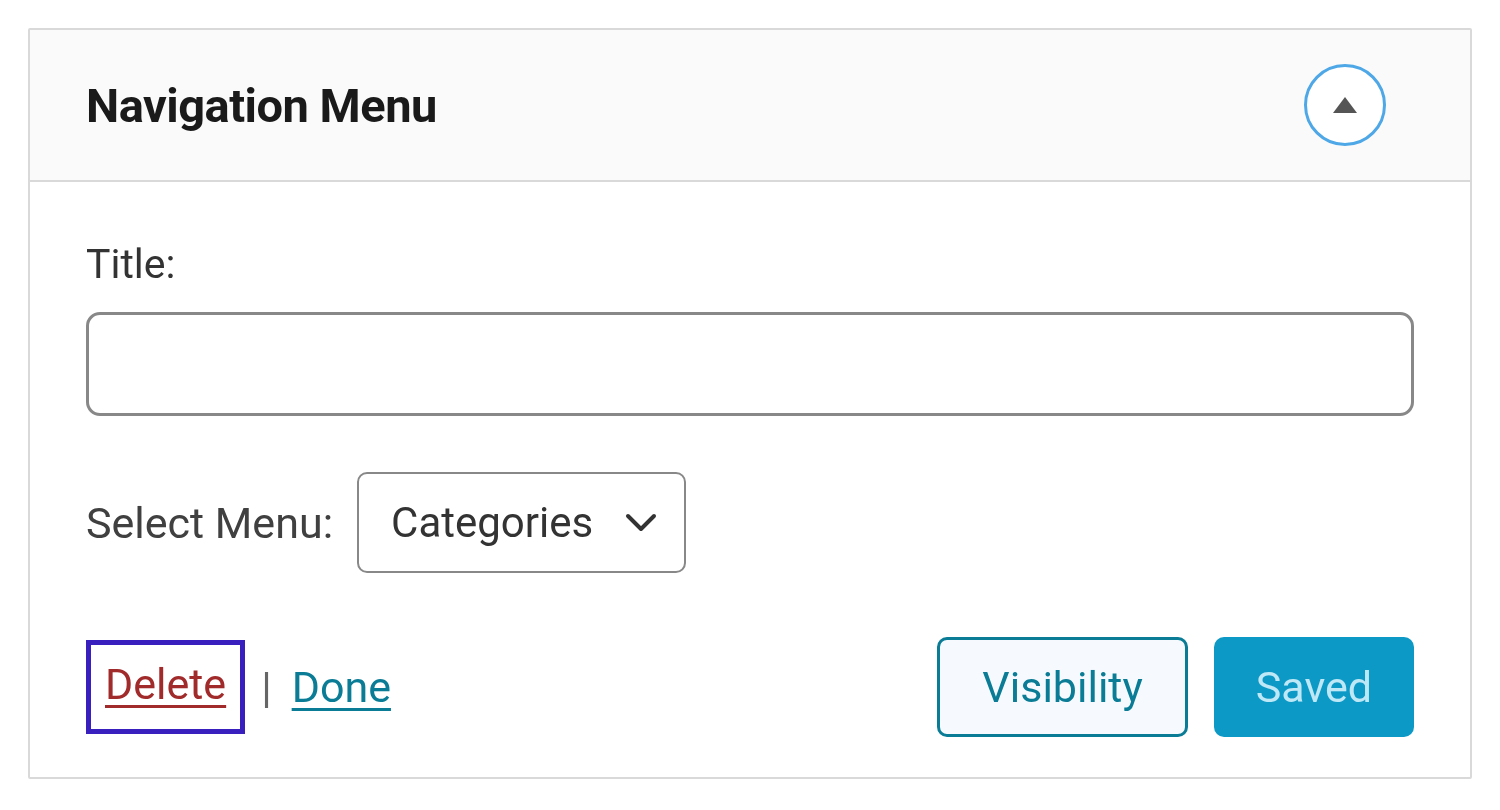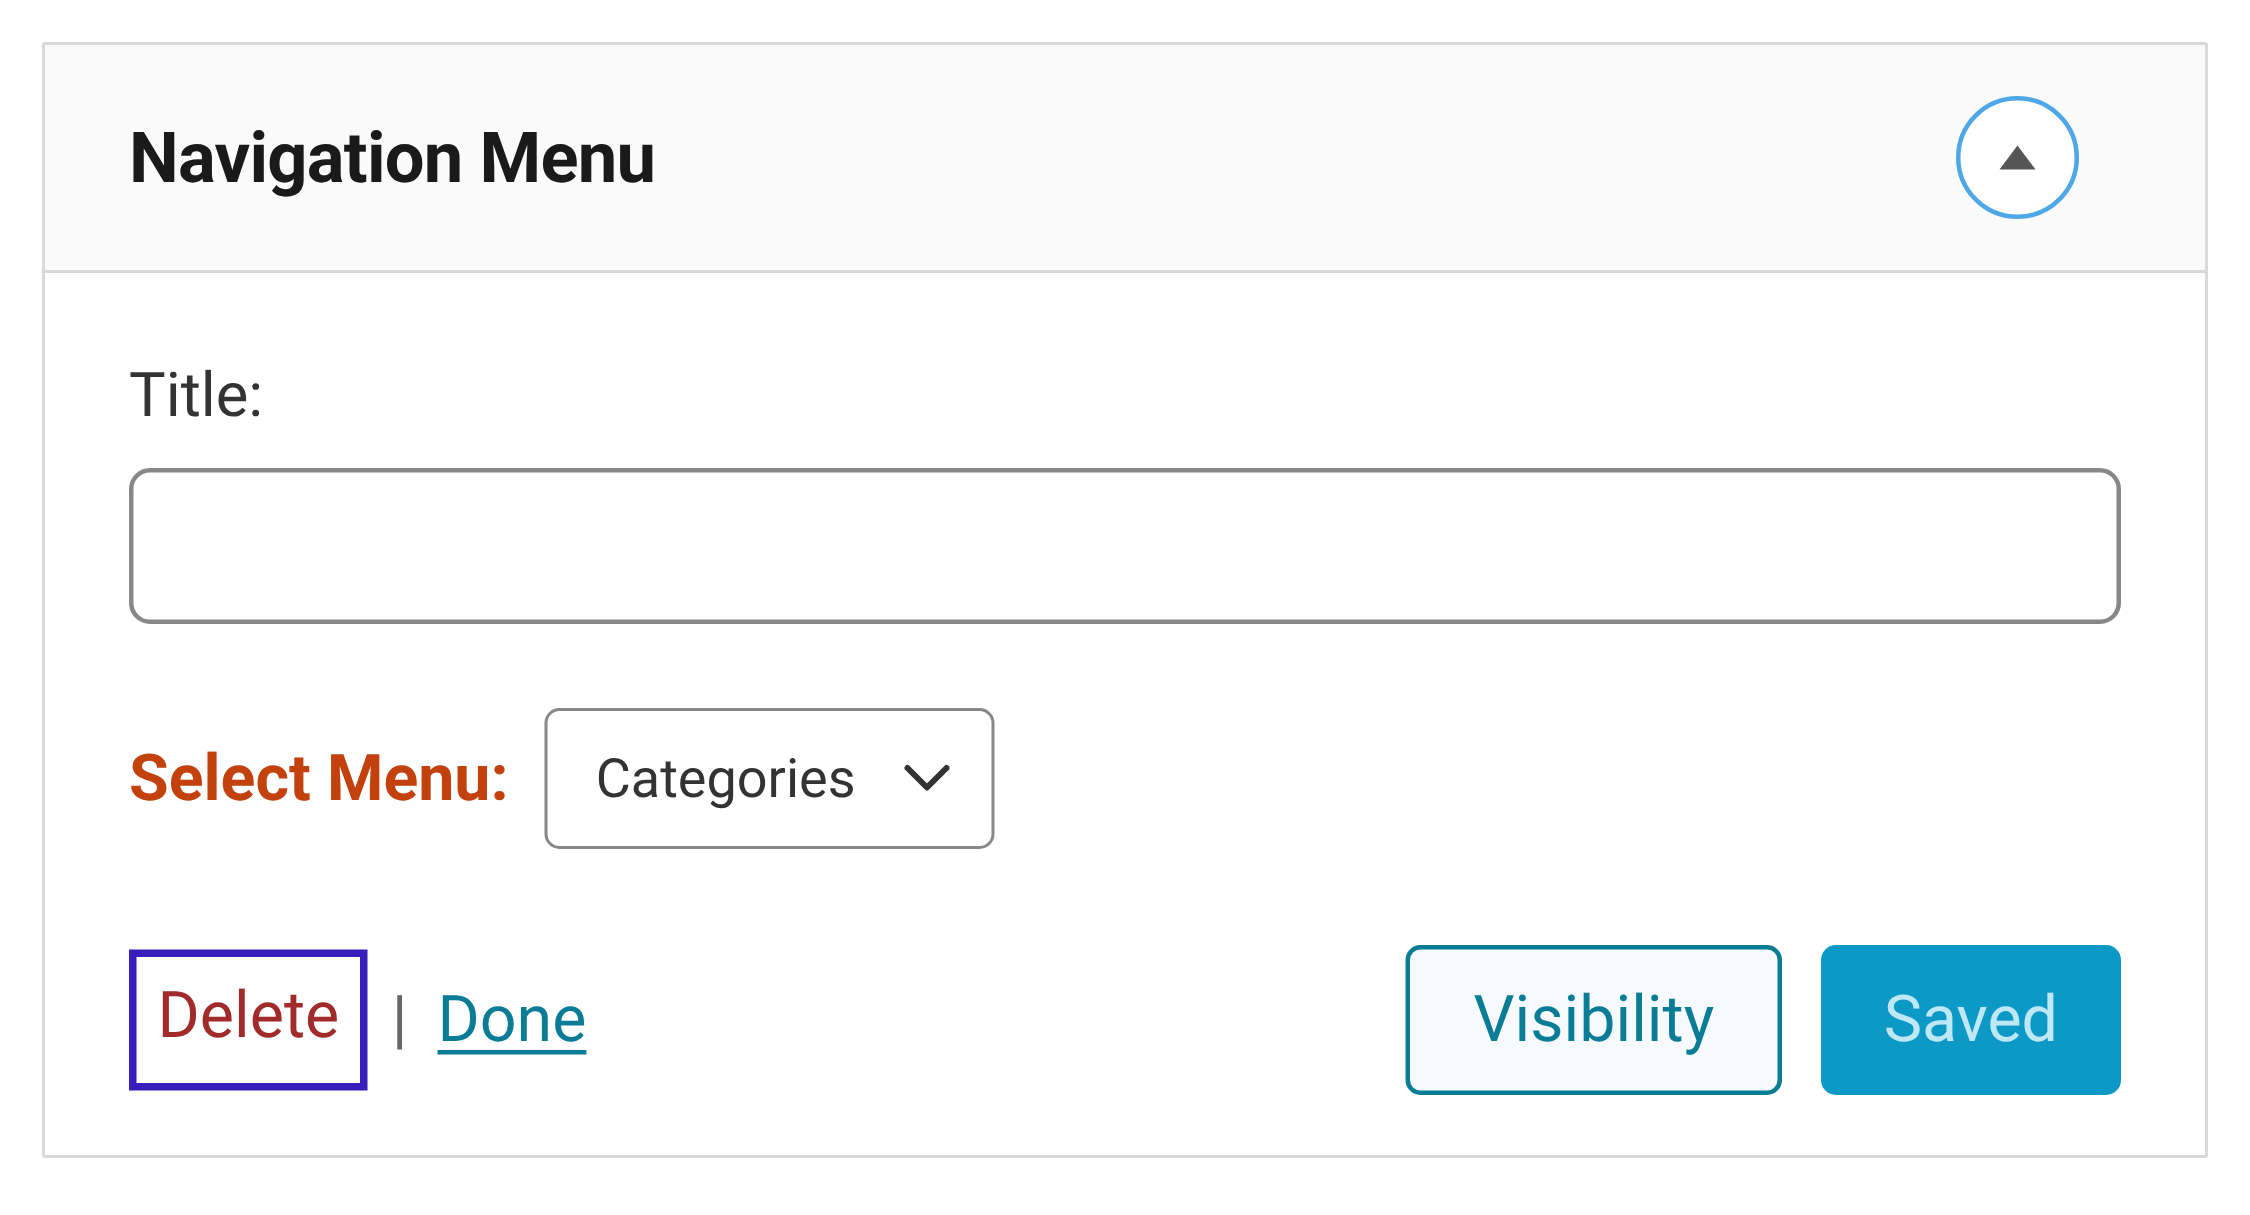--- a/index.html
+++ b/index.html
@@ -61,31 +61,31 @@
       background: #fff;
     }
     .select-row {
       display: flex;
       align-items: center;
       gap: 24px;
       margin-top: 56px;
     }
     .select-label {
       font-size: 43px;
-      color: #c2410c;
-      font-weight: 700;
+      color: #404040;
+      font-weight: 400;
     }
     .select-wrap {
       position: relative;
       display: inline-block;
     }
     .menu-select {
       appearance: none;
       -webkit-appearance: none;
-      font-size: 36px;
+      font-size: 42px;
       color: #333;
       padding: 24px 90px 24px 32px;
       border: 2px solid #888;
       border-radius: 10px;
       background: #fff;
       cursor: pointer;
       font-family: inherit;
     }
     .select-chevron {
       position: absolute;
@@ -106,20 +106,21 @@
       gap: 16px;
       font-size: 43px;
     }
     .delete-wrap {
       border: 5px solid #3a1fbf;
       padding: 14px 14px 20px 14px;
       display: inline-block;
     }
     .delete-link {
       color: #a12a2a;
+      text-decoration: underline;
       text-decoration-thickness: 3px;
       text-underline-offset: 6px;
       cursor: pointer;
       font-weight: 400;
     }
     .separator {
       color: #666;
       font-size: 43px;
       padding: 0 4px;
       margin-left: -4px;

